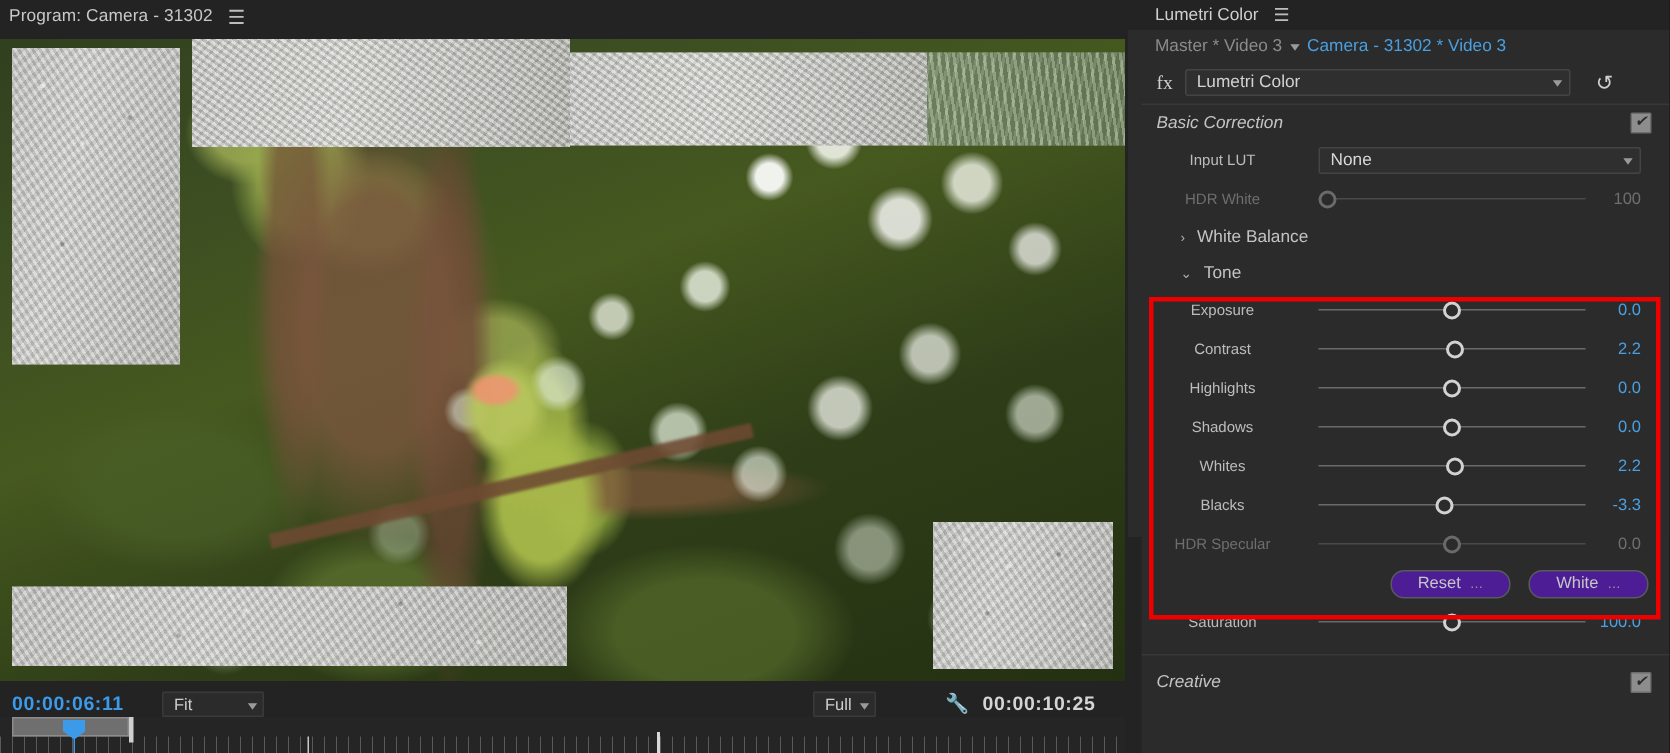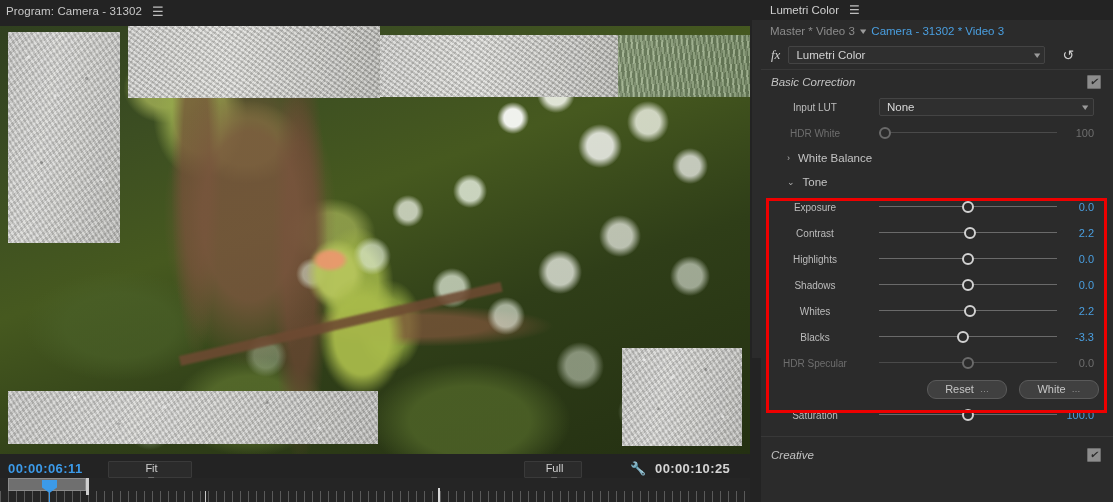--- a/index.html
+++ b/index.html
@@ -88,22 +88,22 @@
   #o-topgr  {left:618px;top:9px;   width:132px; height:62px;}
   #o-bottom {left:8px;  top:365px; width:370px; height:53px;}
   #o-right  {left:622px;top:322px; width:120px; height:98px;}
 
   
   #prog-bottom{position:absolute;left:0;top:456px;width:750px;height:46px;background:#232323;}
   #tc-current{position:absolute;left:8px;top:5px;font-size:13px;font-weight:bold;color:#3c9ae8;letter-spacing:.4px;}
   .mini-select{position:absolute;height:17px;background:#2b2b2b;border:1px solid #3a3a3a;
      border-radius:1px;display:flex;align-items:center;justify-content:space-between;
      padding:0 4px 0 7px;box-sizing:border-box;font-size:11px;color:#cfcfcf;cursor:pointer;}
-  #fit-select{left:108px;top:5px;width:84px;flex-direction:column;}
-  #full-select{left:524px;top:5px;width:58px;flex-direction:column;}
+  #fit-select{left:108px;top:5px;width:68px;}
+  #full-select{left:542px;top:5px;width:42px;}
   .chev{font-size:9px;color:#9a9a9a;transform:scaleX(1.4);}
   #wrench{position:absolute;left:630px;top:5px;font-size:13px;color:#cfcfcf;cursor:pointer;}
   #tc-duration{position:absolute;left:655px;top:5px;font-size:13px;font-weight:bold;color:#d4d4d4;letter-spacing:.4px;}
 
   #scrub{position:absolute;left:0;top:478px;width:750px;height:24px;background:#252525;}
   #workarea{position:absolute;left:8px;top:0;width:78px;height:13px;background:#6f6f6f;border:1px solid #8c8c8c;box-sizing:border-box;}
   #workarea-end{position:absolute;left:86px;top:0;width:3px;height:17px;background:#cfcfcf;}
   #ticks{position:absolute;left:0;top:13px;width:750px;height:11px;
      background:repeating-linear-gradient(90deg,#5a5a5a 0 1px,rgba(0,0,0,0) 1px 8px);}
   #playhead{position:absolute;left:42px;top:2px;width:15px;height:13px;background:#3c9ae8;
@@ -119,21 +119,21 @@
   #lm-title{font-size:11.5px;color:#cfcfcf;}
   #lm-menu{margin-left:10px;font-size:12px;color:#bdbdbd;}
   #lm-body{position:absolute;left:9px;top:20px;width:352px;height:482px;background:#2b2b2b;}
 
   .row-clip{height:22px;display:flex;align-items:center;padding-left:9px;box-sizing:border-box;gap:6px;}
   .clip-master{font-size:11.5px;color:#8b8b8b;}
   .clip-caret{font-size:9px;color:#9a9a9a;transform:scaleX(1.4);}
   .clip-name{font-size:11.5px;color:#4a9fe0;}
 
   .row-fx{height:26px;display:flex;align-items:center;padding-left:10px;box-sizing:border-box;gap:8px;}
-  .fx-icon{font-style:italic;font-family:"Liberation Serif",serif;font-size:13px;color:#cfcfcf;}
+  .fx-icon{font-family:"Liberation Serif",serif;font-size:13px;color:#cfcfcf;}
   .fx-select{flex:0 0 257px;height:18px;background:#2f2f2f;border:1px solid #444;border-radius:2px;
      display:flex;align-items:center;justify-content:space-between;padding:0 5px 0 7px;box-sizing:border-box;
      font-size:11.5px;color:#d2d2d2;cursor:pointer;}
   .reset-icon{font-size:14px;color:#cfcfcf;margin-left:9px;cursor:pointer;}
 
   .divider{height:1px;background:#383838;margin:1px 0 0 0;}
 
   .section-head{height:24px;display:flex;align-items:center;justify-content:space-between;
      padding:0 12px 0 10px;box-sizing:border-box;font-style:italic;}
   .section-head .lbl{font-size:11.5px;color:#c3c3c3;}
@@ -156,21 +156,21 @@
   .slider.dim .knob{border-color:#6a6a6a;}
   .p-val{width:46px;text-align:right;padding-right:9px;font-size:11px;color:#4a9fe0;box-sizing:border-box;
      font-family:"Liberation Sans",sans-serif;cursor:pointer;}
   .p-val.dim{color:#6e6e6e;}
 
   .disclose{height:24px;display:flex;align-items:center;padding-left:26px;box-sizing:border-box;gap:8px;cursor:pointer;}
   .disclose .tri{font-size:9px;color:#b0b0b0;}
   .disclose .lbl{font-size:11.5px;color:#c3c3c3;}
 
   .btn-row{height:26px;display:flex;align-items:center;justify-content:flex-end;padding-right:14px;gap:12px;box-sizing:border-box;}
-  .pill{width:78px;height:17px;border:1px solid #5a5a5a;border-radius:9px;background:#404040;
+  .pill{width:78px;height:17px;border:1px solid #5a5a5a;border-radius:9px;background:#4c1d95;
      display:flex;align-items:center;justify-content:center;gap:6px;font-size:11px;color:#c6c6c6;cursor:pointer;}
   .pill .dots{font-size:9px;color:#9a9a9a;}
 
   
   #redbox{position:absolute;left:766px;top:198px;width:341px;height:215px;
      border:3px solid #ee0000;box-sizing:border-box;pointer-events:none;}
 </style>
 </head>
 <body>
 

